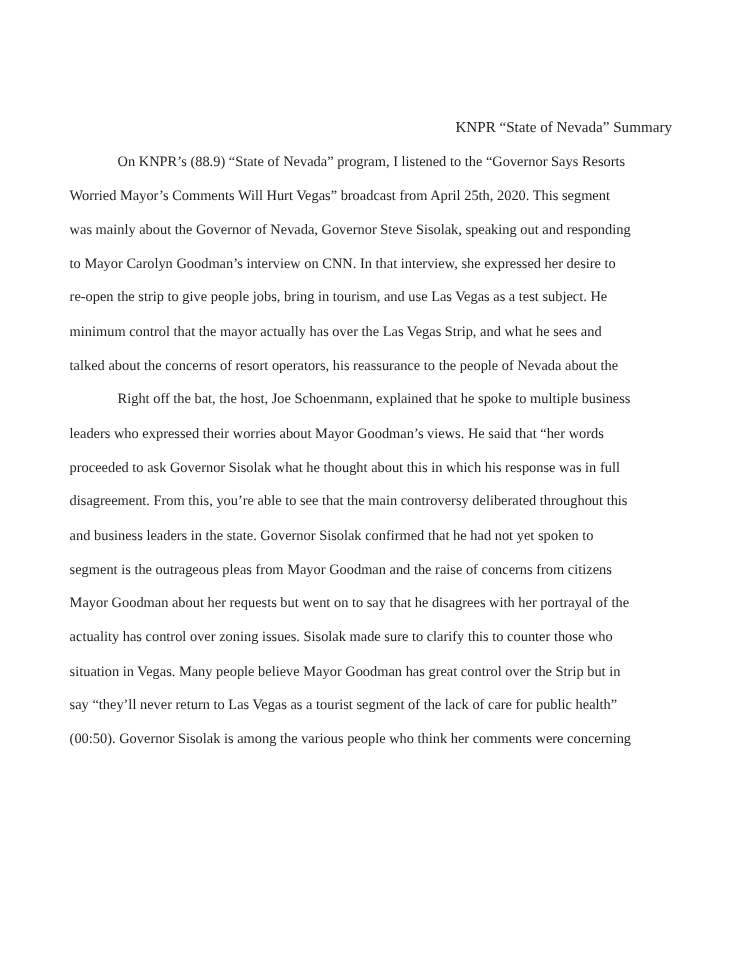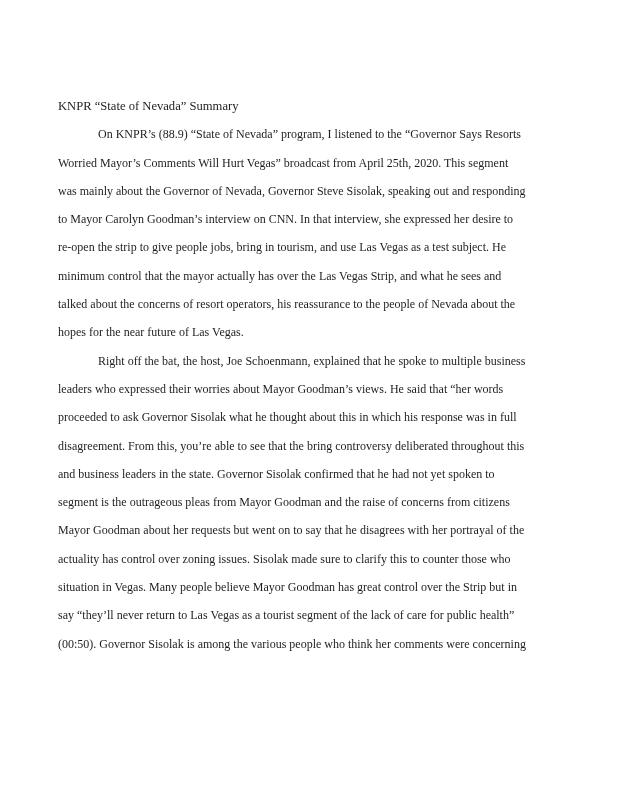--- a/index.html
+++ b/index.html
@@ -20,21 +20,21 @@
     position: absolute;
     left: 58px;
     top: 92px;
     width: 502px;
   }
   .title {
     margin: 0;
     font-size: 12.6px;
     font-weight: normal;
     line-height: 28.3px;
-    text-align: left;
+    text-align: right;
     white-space: pre;
   }
   .paragraph {
     margin: 0;
   }
   .line {
     font-size: 12px;
     line-height: 28.3px;
     white-space: pre;
   }
@@ -49,27 +49,26 @@
   <div class="content">
     <h1 class="title">KNPR “State of Nevada” Summary</h1>
     <div class="paragraph">
         <div class="line first">On KNPR’s (88.9) “State of Nevada” program, I listened to the “Governor Says Resorts</div>
         <div class="line">Worried Mayor’s Comments Will Hurt Vegas” broadcast from April 25th, 2020. This segment</div>
         <div class="line">was mainly about the Governor of Nevada, Governor Steve Sisolak, speaking out and responding</div>
         <div class="line">to Mayor Carolyn Goodman’s interview on CNN. In that interview, she expressed her desire to</div>
         <div class="line">re-open the strip to give people jobs, bring in tourism, and use Las Vegas as a test subject. He</div>
         <div class="line">minimum control that the mayor actually has over the Las Vegas Strip, and what he sees and</div>
         <div class="line">talked about the concerns of resort operators, his reassurance to the people of Nevada about the</div>
-        <div class="line">hopes for the near future of Las Vegas.</div>
       </div>
     <div class="paragraph">
         <div class="line first">Right off the bat, the host, Joe Schoenmann, explained that he spoke to multiple business</div>
         <div class="line">leaders who expressed their worries about Mayor Goodman’s views. He said that “her words</div>
         <div class="line">proceeded to ask Governor Sisolak what he thought about this in which his response was in full</div>
-        <div class="line">disagreement. From this, you’re able to see that the bring controversy deliberated throughout this</div>
+        <div class="line">disagreement. From this, you’re able to see that the main controversy deliberated throughout this</div>
         <div class="line">and business leaders in the state. Governor Sisolak confirmed that he had not yet spoken to</div>
         <div class="line">segment is the outrageous pleas from Mayor Goodman and the raise of concerns from citizens</div>
         <div class="line">Mayor Goodman about her requests but went on to say that he disagrees with her portrayal of the</div>
         <div class="line">actuality has control over zoning issues. Sisolak made sure to clarify this to counter those who</div>
         <div class="line">situation in Vegas. Many people believe Mayor Goodman has great control over the Strip but in</div>
         <div class="line">say “they’ll never return to Las Vegas as a tourist segment of the lack of care for public health”</div>
         <div class="line">(00:50). Governor Sisolak is among the various people who think her comments were concerning</div>
       </div>
   </div>
 </div>

